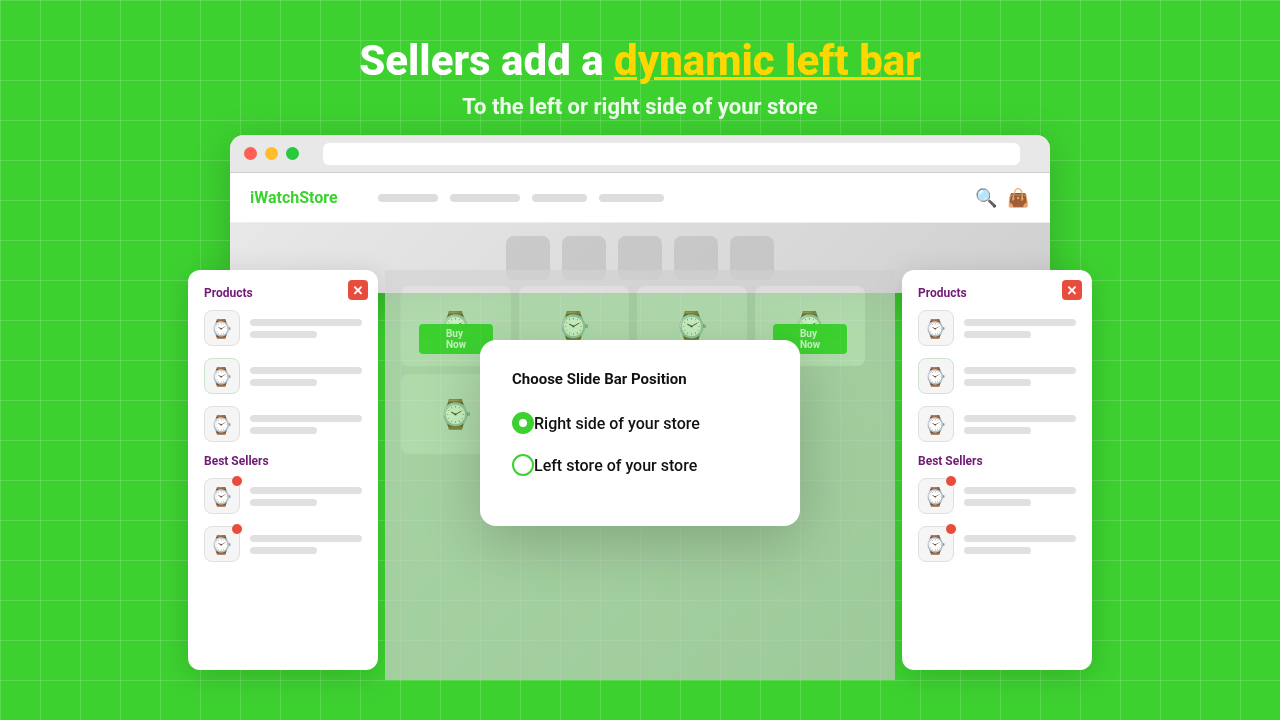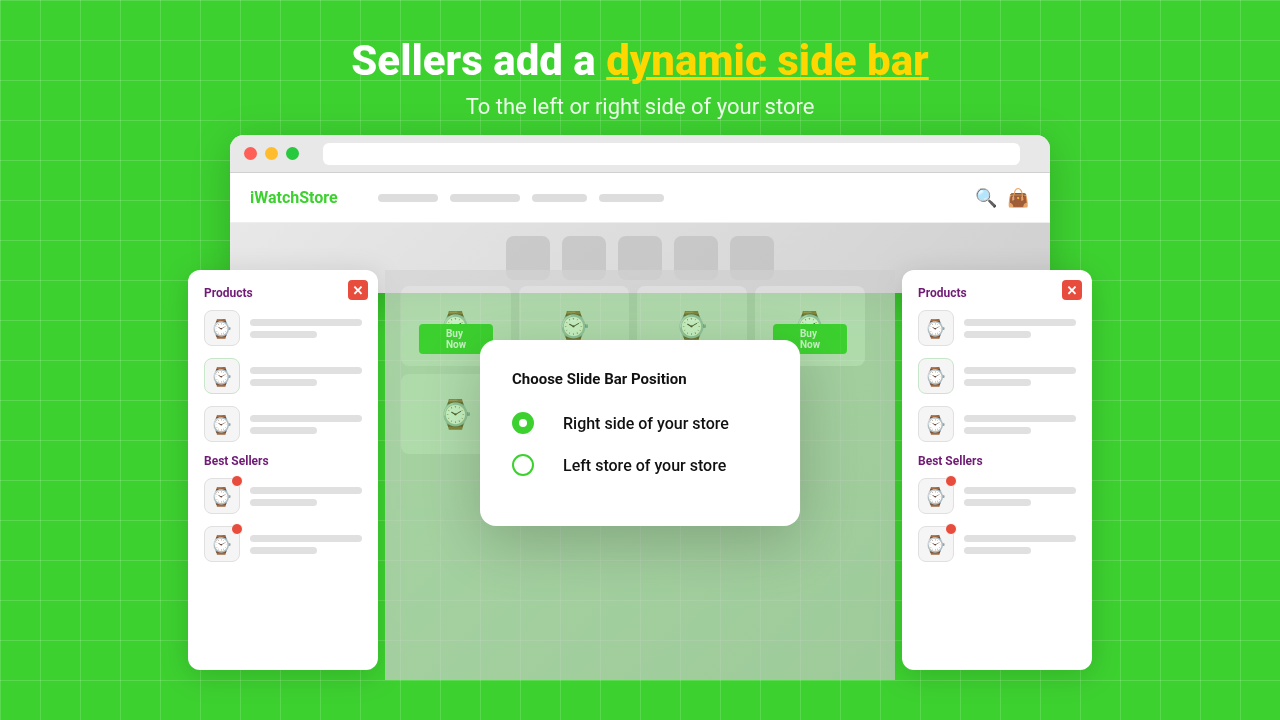--- a/index.html
+++ b/index.html
@@ -45,21 +45,21 @@
     .hero-title .highlight {
       color: #FFD700;
       text-decoration: underline;
       text-decoration-color: #FFD700;
       text-decoration-thickness: 3px;
     }
     .hero-subtitle {
       margin-top: 10px;
       font-size: 22px;
       color: rgba(255,255,255,0.9);
-      font-weight: 400;
+      font-weight: 700;
       text-align: center;
     }
 
     
     .browser-window {
       position: absolute;
       top: 135px;
       left: 50%;
       transform: translateX(-50%);
       width: 820px;
@@ -265,21 +265,21 @@
     }
     .modal-title {
       font-size: 15px;
       font-weight: 700;
       color: #111;
       margin-bottom: 24px;
     }
     .modal-option {
       display: flex;
       align-items: center;
-      gap: 29px;
+      gap: 0;
       margin-bottom: 20px;
       cursor: pointer;
     }
     .radio-circle {
       width: 22px; height: 22px;
       border-radius: 50%;
       border: 2.5px solid #3dd130;
       display: flex;
       align-items: center;
       justify-content: center;
@@ -301,21 +301,21 @@
 
     
     .watch-emoji { font-size: 18px; }
   </style>
 </head>
 <body>
 
 <div class="page-wrapper">
 
   <h1 class="hero-title">
-    <span>Sellers add a </span><span class="highlight">dynamic side bar</span>
+    <span>Sellers add a </span><span class="highlight">dynamic left bar</span>
   </h1>
   <p class="hero-subtitle">To the left or right side of your store</p>
 
   <div class="browser-window">
     <div class="browser-titlebar">
       <div class="traffic-light tl-red"></div>
       <div class="traffic-light tl-yellow"></div>
       <div class="traffic-light tl-green"></div>
       <div class="browser-address-bar"></div>
     </div>

